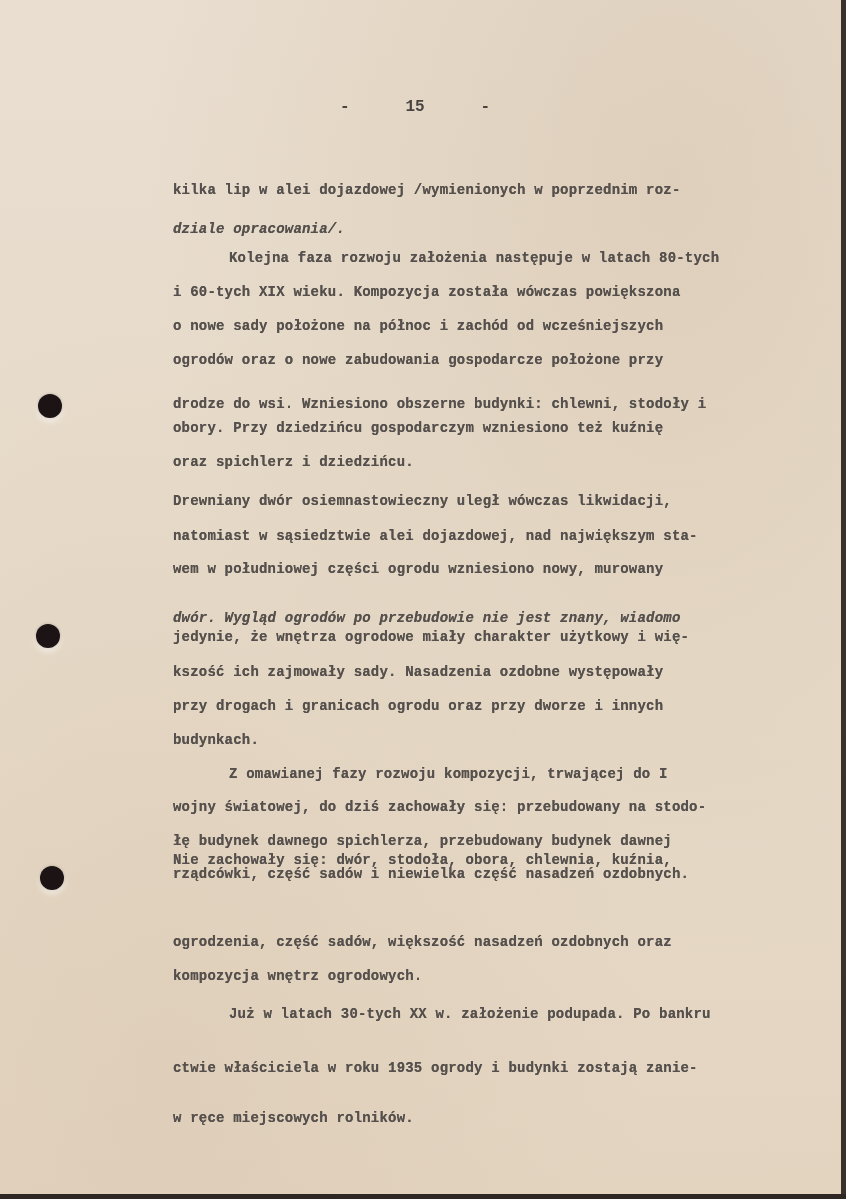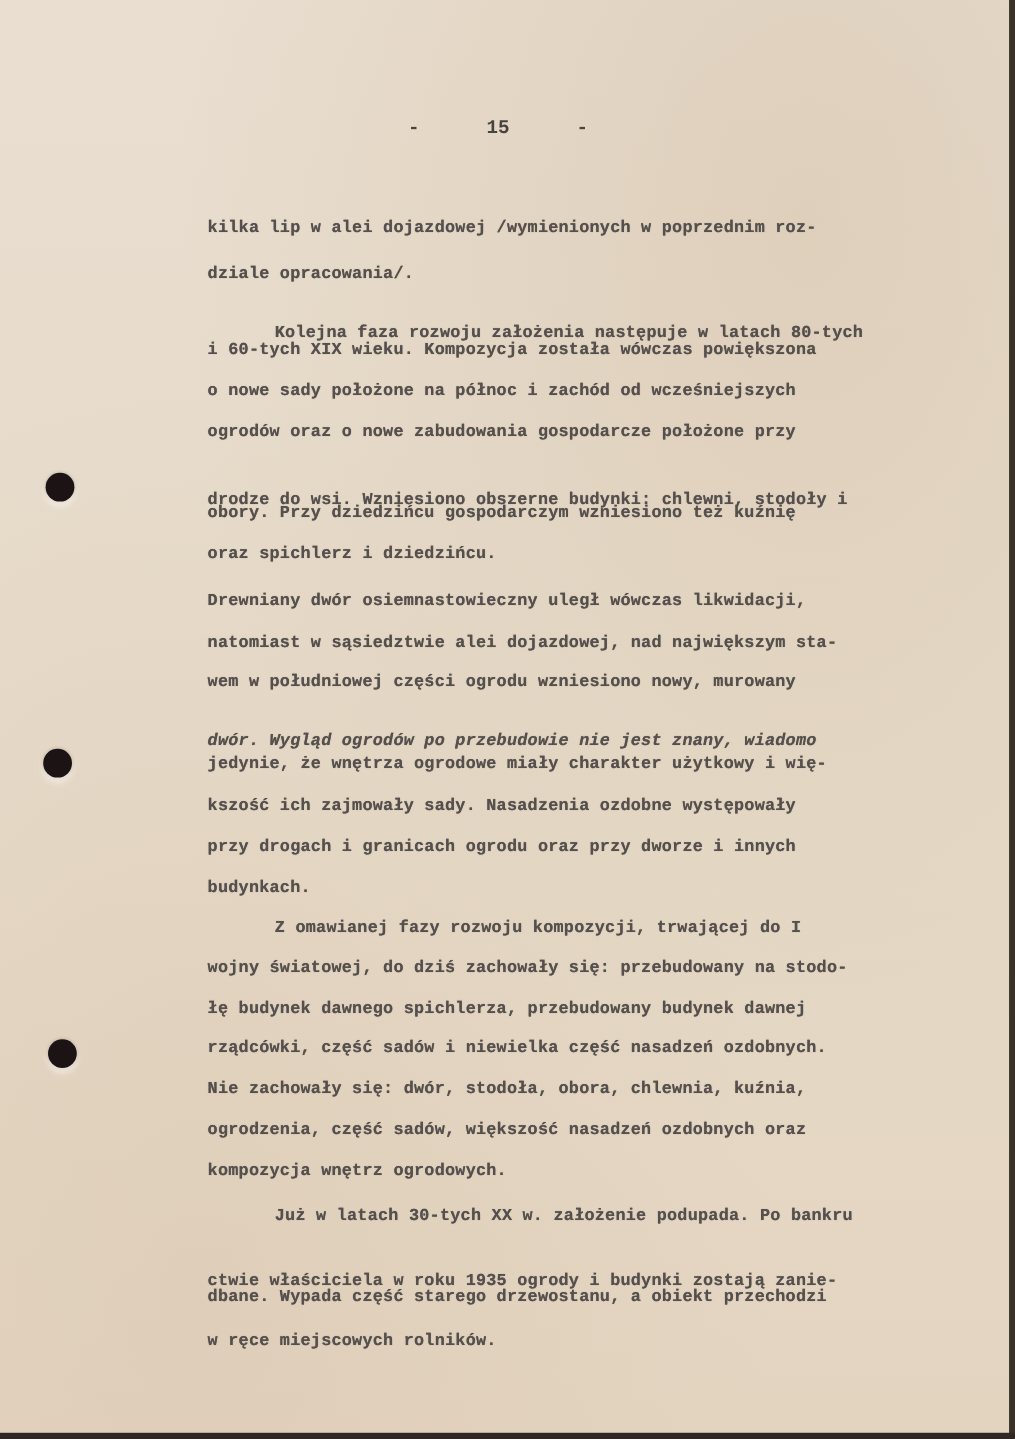--- a/index.html
+++ b/index.html
@@ -76,44 +76,43 @@
   <div class="punch-hole" style="left:36px; top:624px;"></div>
   <div class="punch-hole" style="left:40px; top:866px;"></div>
 
   <div class="page-number">
     <span>-</span>
     <span>15</span>
     <span>-</span>
   </div>
 
   <div class="line" style="top:182px;">kilka lip w alei dojazdowej /wymienionych w poprzednim roz-</div>
-  <div class="line" style="top:221px;">dziale opracowania/.</div>
-  <div class="line indent" style="top:250px;margin-top:20px;">Kolejna faza rozwoju założenia następuje w latach 80-tych</div>
+  <div class="line" style="top:221px;font-style:italic;">dziale opracowania/.</div>
+  <div class="line indent" style="top:250px;">Kolejna faza rozwoju założenia następuje w latach 80-tych</div>
   <div class="line" style="top:284px;">i 60-tych XIX wieku. Kompozycja została wówczas powiększona</div>
   <div class="line" style="top:318px;">o nowe sady położone na północ i zachód od wcześniejszych</div>
   <div class="line" style="top:352px;">ogrodów oraz o nowe zabudowania gospodarcze położone przy</div>
-  <div class="line" style="top:409px;">drodze do wsi. Wzniesiono obszerne budynki: chlewni, stodoły i</div>
+  <div class="line" style="top:396px;">drodze do wsi. Wzniesiono obszerne budynki: chlewni, stodoły i</div>
   <div class="line" style="top:420px;">obory. Przy dziedzińcu gospodarczym wzniesiono też kuźnię</div>
   <div class="line" style="top:454px;">oraz spichlerz i dziedzińcu.</div>
   <div class="line" style="top:493px;">Drewniany dwór osiemnastowieczny uległ wówczas likwidacji,</div>
   <div class="line" style="top:528px;">natomiast w sąsiedztwie alei dojazdowej, nad największym sta-</div>
   <div class="line" style="top:561px;">wem w południowej części ogrodu wzniesiono nowy, murowany</div>
   <div class="line" style="top:610px;font-style:italic;">dwór. Wygląd ogrodów po przebudowie nie jest znany, wiadomo</div>
   <div class="line" style="top:629px;">jedynie, że wnętrza ogrodowe miały charakter użytkowy i wię-</div>
   <div class="line" style="top:664px;">kszość ich zajmowały sady. Nasadzenia ozdobne występowały</div>
   <div class="line" style="top:698px;">przy drogach i granicach ogrodu oraz przy dworze i innych</div>
   <div class="line" style="top:732px;">budynkach.</div>
   <div class="line indent" style="top:766px;">Z omawianej fazy rozwoju kompozycji, trwającej do I</div>
   <div class="line" style="top:799px;">wojny światowej, do dziś zachowały się: przebudowany na stodo-</div>
   <div class="line" style="top:833px;">łę budynek dawnego spichlerza, przebudowany budynek dawnej</div>
   <div class="line" style="top:866px;">rządcówki, część sadów i niewielka część nasadzeń ozdobnych.</div>
-  <div class="line" style="top:900px;">Nie zachowały się: dwór, stodoła, obora, chlewnia, kuźnia,</div>
+  <div class="line" style="top:852px;">Nie zachowały się: dwór, stodoła, obora, chlewnia, kuźnia,</div>
   <div class="line" style="top:934px;">ogrodzenia, część sadów, większość nasadzeń ozdobnych oraz</div>
   <div class="line" style="top:968px;">kompozycja wnętrz ogrodowych.</div>
   <div class="line indent" style="top:1006px;">Już w latach 30-tych XX w. założenie podupada. Po bankru</div>
   <div class="line" style="top:1040px;margin-top:20px;">ctwie właściciela w roku 1935 ogrody i budynki zostają zanie-</div>
-  <div class="line" style="top:1073px;">dbane. Wypada część starego drzewostanu, a obiekt przechodzi</div>
   <div class="line" style="top:1110px;">w ręce miejscowych rolników.</div>
 
 </div>
 
 <div class="edge-right"></div>
 <div class="edge-bottom"></div>
 
 </body></html>

